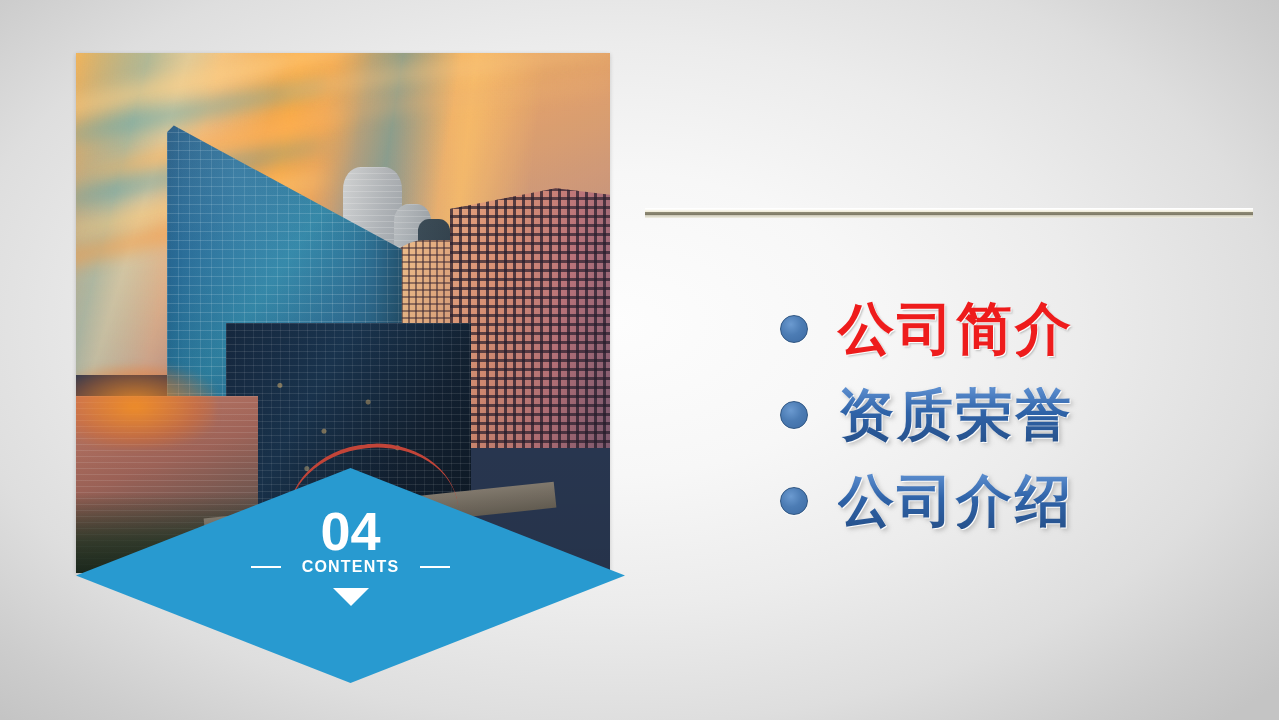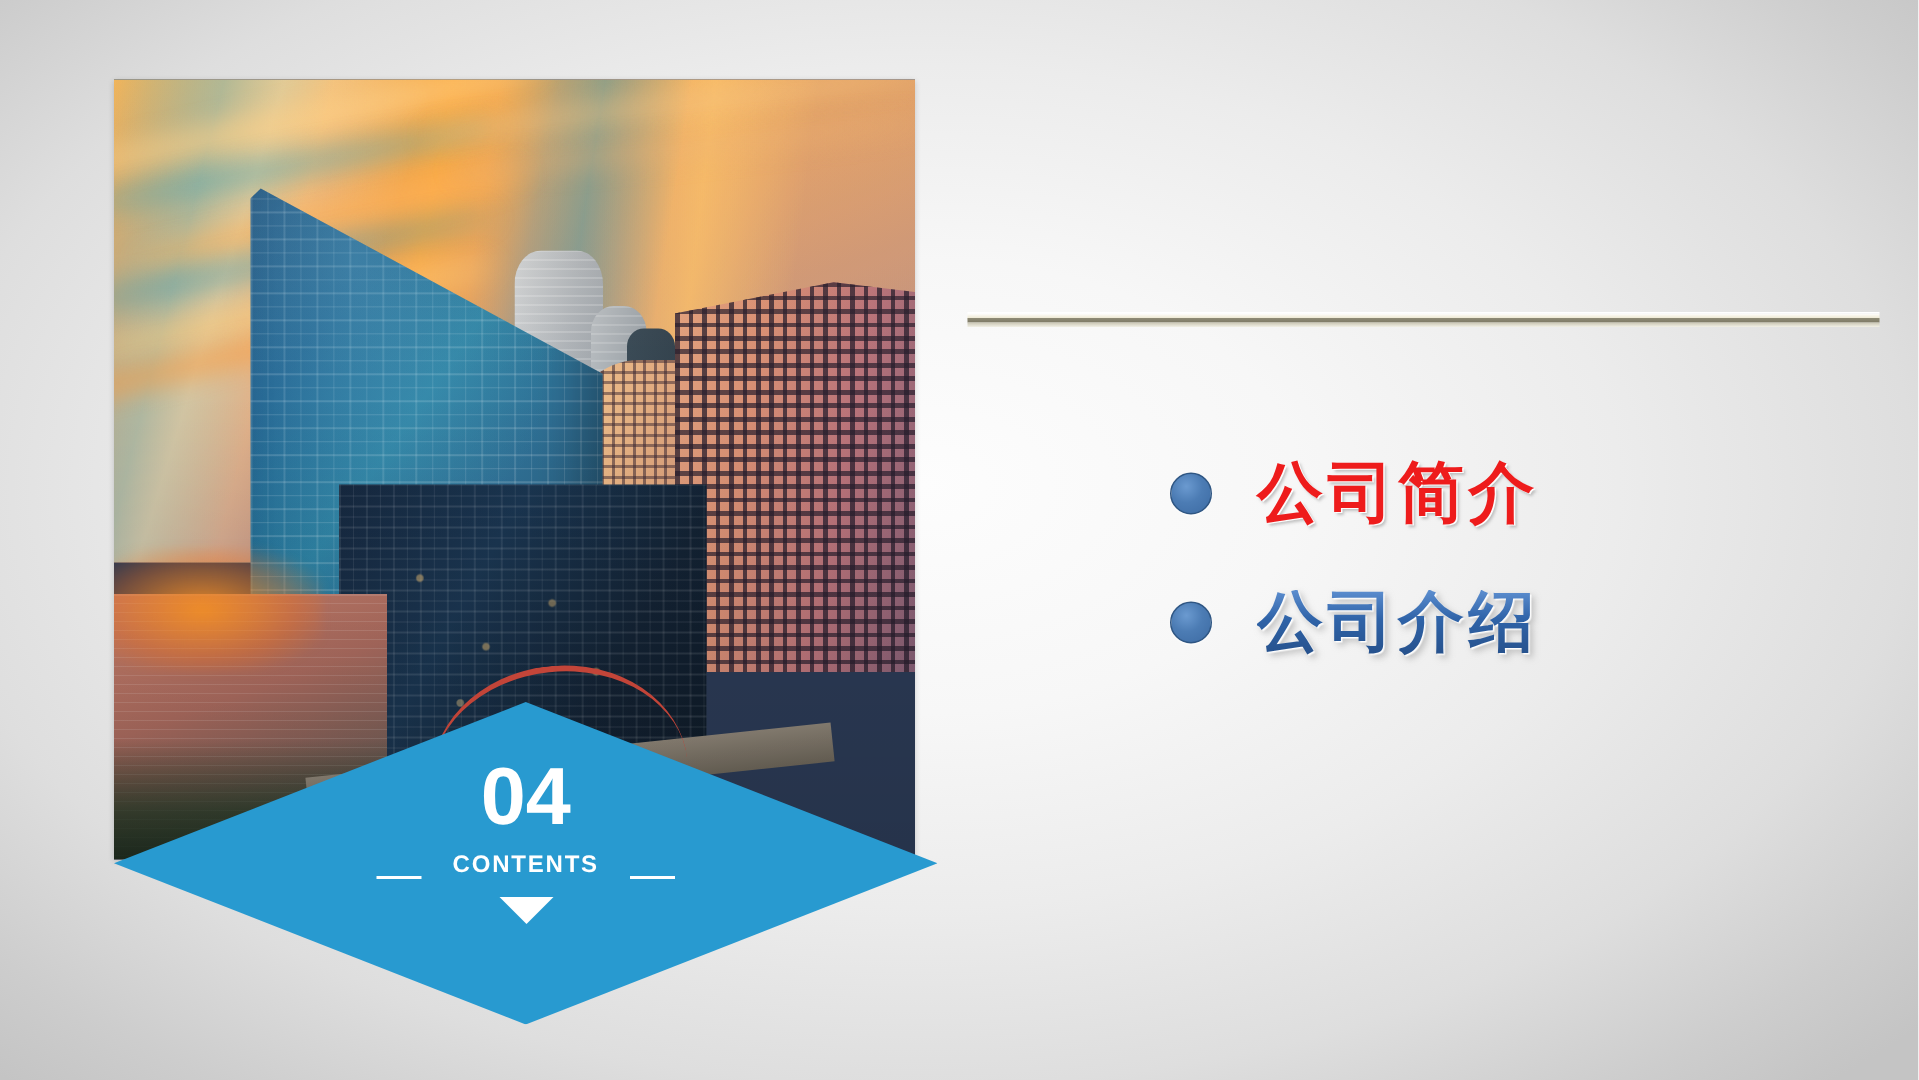--- a/index.html
+++ b/index.html
@@ -243,23 +243,22 @@
   }
   .num {
     color: #ffffff;
     font-size: 54px;
     font-weight: bold;
     line-height: 1;
     letter-spacing: 0px;
   }
   .contents-row {
     display: flex;
-    align-items: flex-end;
+    align-items: center;
     gap: 21px;
-    margin-top: 10px;
   }
   .cline {
     width: 30px;
     height: 2px;
     background: #ffffff;
   }
   .contents-label {
     color: #ffffff;
     font-size: 16px;
     font-weight: bold;
@@ -324,21 +323,21 @@
   .dot {
     width: 26px;
     height: 26px;
     border-radius: 50%;
     background: radial-gradient(circle at 38% 32%, #6b9ad0 0%, #4c7cb4 45%, #3d6ba3 100%);
     border: 1px solid #2f5683;
     flex: 0 0 auto;
     box-shadow: 0 1px 1px rgba(255,255,255,0.7);
   }
   .b-text {
-    font-size: 44px;
+    font-size: 56px;
     font-weight: bold;
     letter-spacing: 3px;
     line-height: 1;
   }
   .b-red {
     color: #ee1c1c;
     text-shadow:
       1px 1px 0 rgba(255,255,255,0.95),
       2px 2px 2px rgba(150,150,150,0.55);
   }
@@ -403,17 +402,21 @@
     <div class="d-bot"></div>
   </div>
 
   <div class="bullets">
     <div class="bullet-row">
       <span class="dot"></span>
       <span class="b-text b-red">公司简介</span>
     </div>
     <div class="bullet-row">
       <span class="dot"></span>
+      <span class="b-text b-blue">资质荣誉</span>
+    </div>
+    <div class="bullet-row">
+      <span class="dot"></span>
       <span class="b-text b-blue">公司介绍</span>
     </div>
   </div>
 
 </div>
 
 </body></html>

